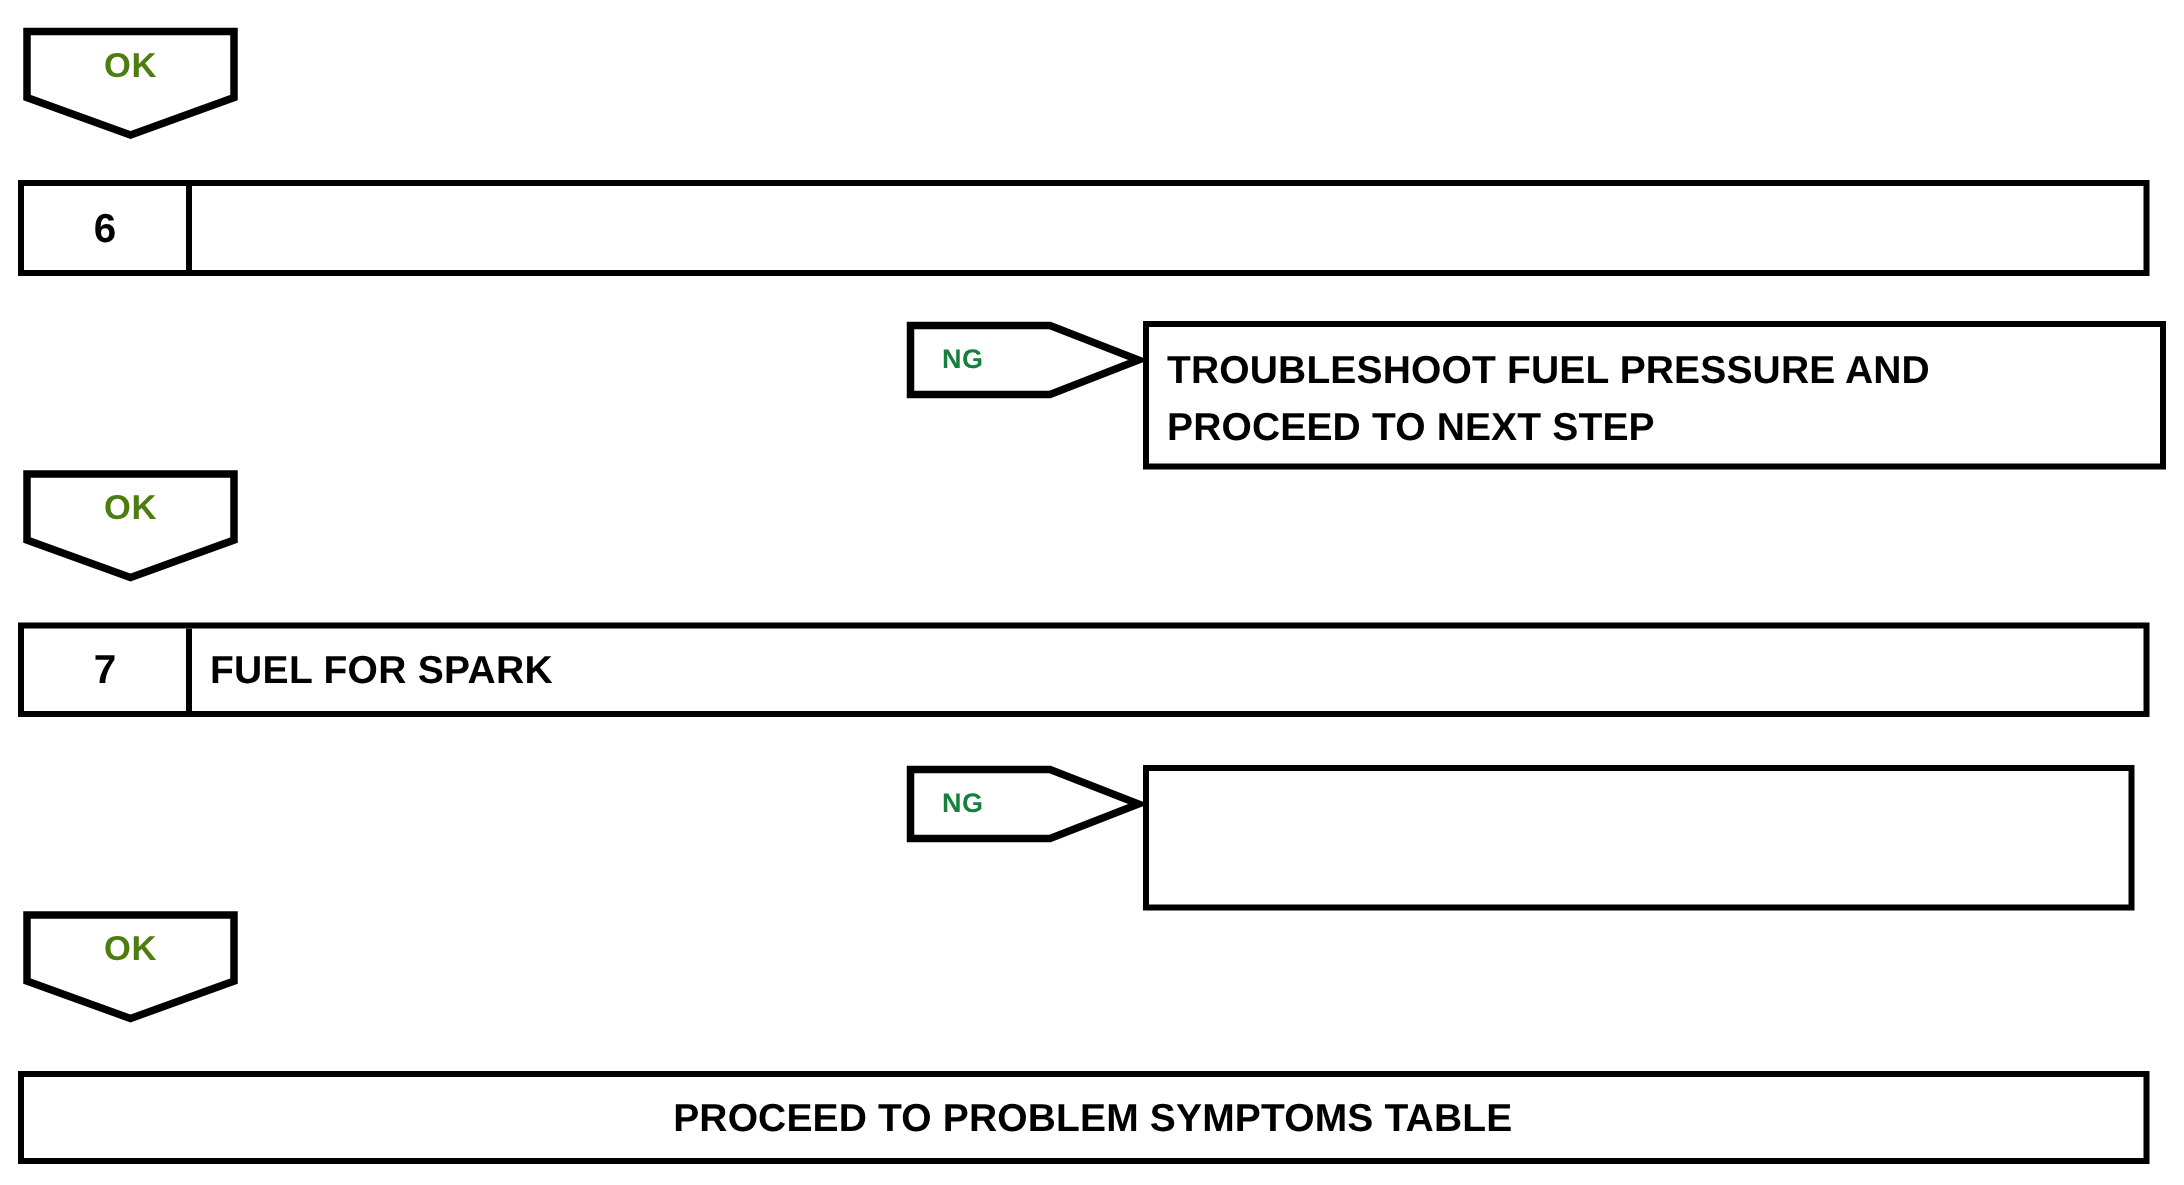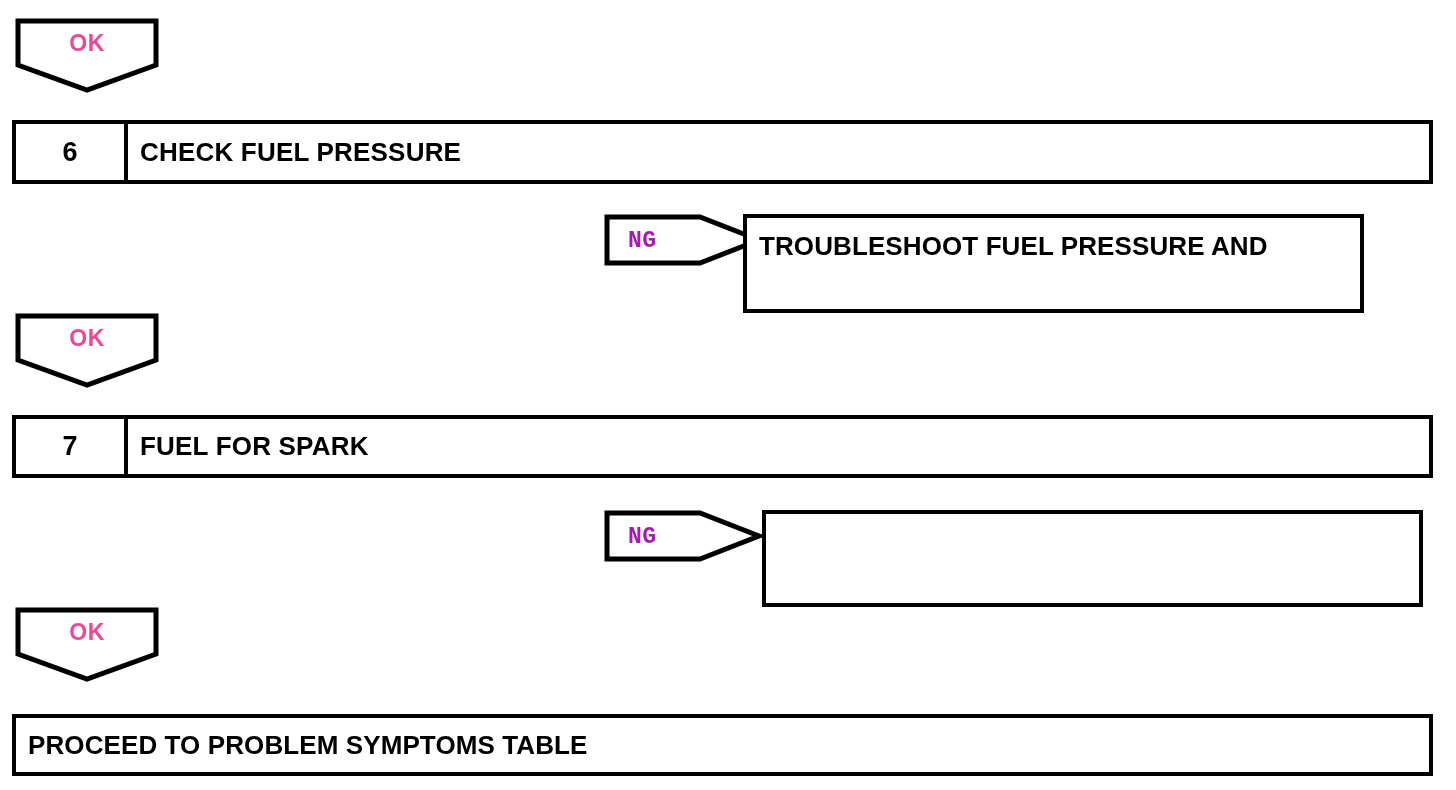--- a/index.html
+++ b/index.html
@@ -32,45 +32,44 @@
   }
   .ok-node .ok-label {
     position: absolute;
     left: 0;
     top: 0;
     width: 100%;
     text-align: center;
     font-size: 23px;
     font-weight: bold;
     letter-spacing: 0.4px;
-    color: #ec4899;
+    color: #4d7c0f;
     line-height: 1;
   }
 
   
   .ng-node {
     position: absolute;
     color: #000000;
   }
   .ng-node .ng-svg {
     position: absolute;
     left: 0;
     top: 0;
     display: block;
   }
   .ng-node .ng-label {
     position: absolute;
     left: 0;
     top: 0;
-    font-size: 23px;
+    font-size: 18px;
     font-weight: bold;
     letter-spacing: 0.4px;
-    color: #a21caf;
+    color: #15803d;
     line-height: 1;
-    font-family: Liberation Mono, monospace;
   }
 
   
   .step-box {
     position: absolute;
     box-sizing: border-box;
     border: 4px solid #000000;
     background: #ffffff;
     display: flex;
     align-items: stretch;
@@ -108,52 +107,53 @@
     font-size: 26px;
     font-weight: bold;
     letter-spacing: 0.1px;
     line-height: 1.47;
     color: #000000;
   }
   .action-box.single-line {
     padding: 0 0 0 12px;
     display: flex;
     align-items: center;
+    justify-content: center;
   }
   .action-line {
     display: block;
     white-space: nowrap;
   }
 </style>
 </head>
 <body>
 
 <div id="canvas">
 
   <div class="ok-node" style="left:15px; top:18px; width:144px; height:75px;">
     <svg class="ok-svg" width="144" height="75" viewBox="0 0 144 75">
       <polygon points="3,3 141,3 141,47 72,72 3,47" fill="#ffffff" stroke="#000000" stroke-width="5" stroke-linejoin="miter"></polygon>
     </svg>
     <span class="ok-label" style="top:14px;">OK</span>
   </div>
 
   <div class="step-box" style="left:12px; top:120px; width:1421px; height:64px;">
     <div class="step-num">6</div>
-    <div class="step-title">CHECK FUEL PRESSURE</div>
   </div>
 
   <div class="ng-node" style="left:604px; top:214px; width:158px; height:52px;">
     <svg class="ng-svg" width="158" height="52" viewBox="0 0 158 52">
       <polygon points="3,3 96,3 155,26 96,49 3,49" fill="#ffffff" stroke="#000000" stroke-width="5" stroke-linejoin="miter"></polygon>
     </svg>
     <span class="ng-label" style="left:24px; top:16px;">NG</span>
   </div>
 
-  <div class="action-box" style="left:743px; top:214px; width:621px; height:99px;">
+  <div class="action-box" style="left:762px; top:214px; width:682px; height:99px;">
     <span class="action-line">TROUBLESHOOT FUEL PRESSURE AND</span>
+    <span class="action-line">PROCEED TO NEXT STEP</span>
   </div>
 
   <div class="ok-node" style="left:15px; top:313px; width:144px; height:75px;">
     <svg class="ok-svg" width="144" height="75" viewBox="0 0 144 75">
       <polygon points="3,3 141,3 141,47 72,72 3,47" fill="#ffffff" stroke="#000000" stroke-width="5" stroke-linejoin="miter"></polygon>
     </svg>
     <span class="ok-label" style="top:14px;">OK</span>
   </div>
 
   <div class="step-box" style="left:12px; top:415px; width:1421px; height:63px;">

